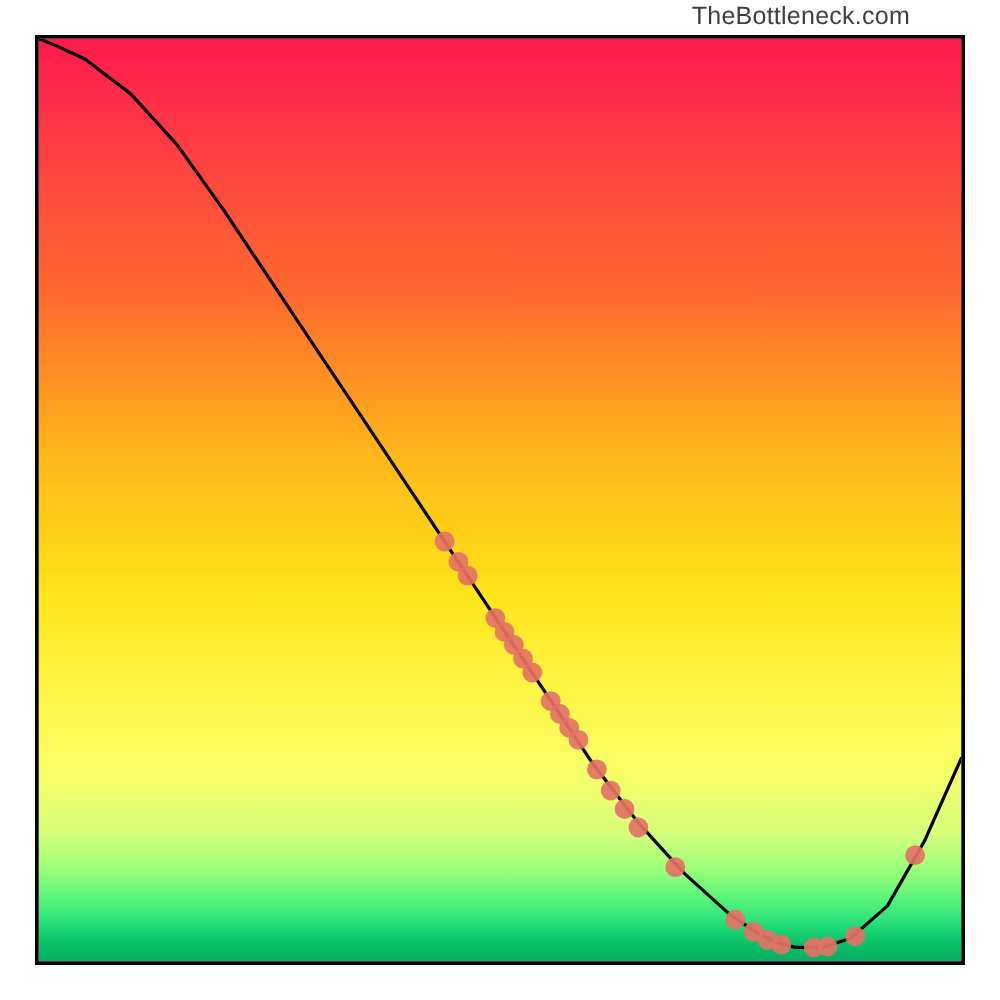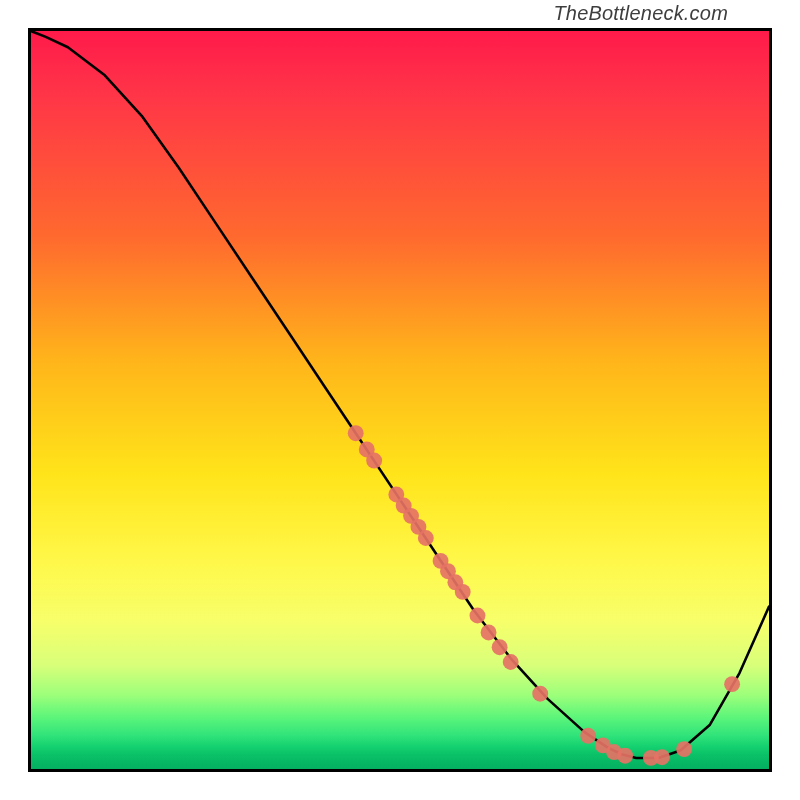--- a/index.html
+++ b/index.html
@@ -8,21 +8,20 @@
     width: 800px;
     height: 800px;
     overflow: hidden;
     font-family: Arial, Helvetica, sans-serif;
     background: #ffffff;
   }
   .container {
     position: relative;
     width: 736px;
     height: 800px;
-    font-style: italic;
   }
   .watermark {
     position: absolute;
     top: 2px;
     right: 8px;
     color: #3e3e3e;
     font-size: 20px;
     font-weight: 500;
     letter-spacing: 0.2px;
     z-index: 10;

